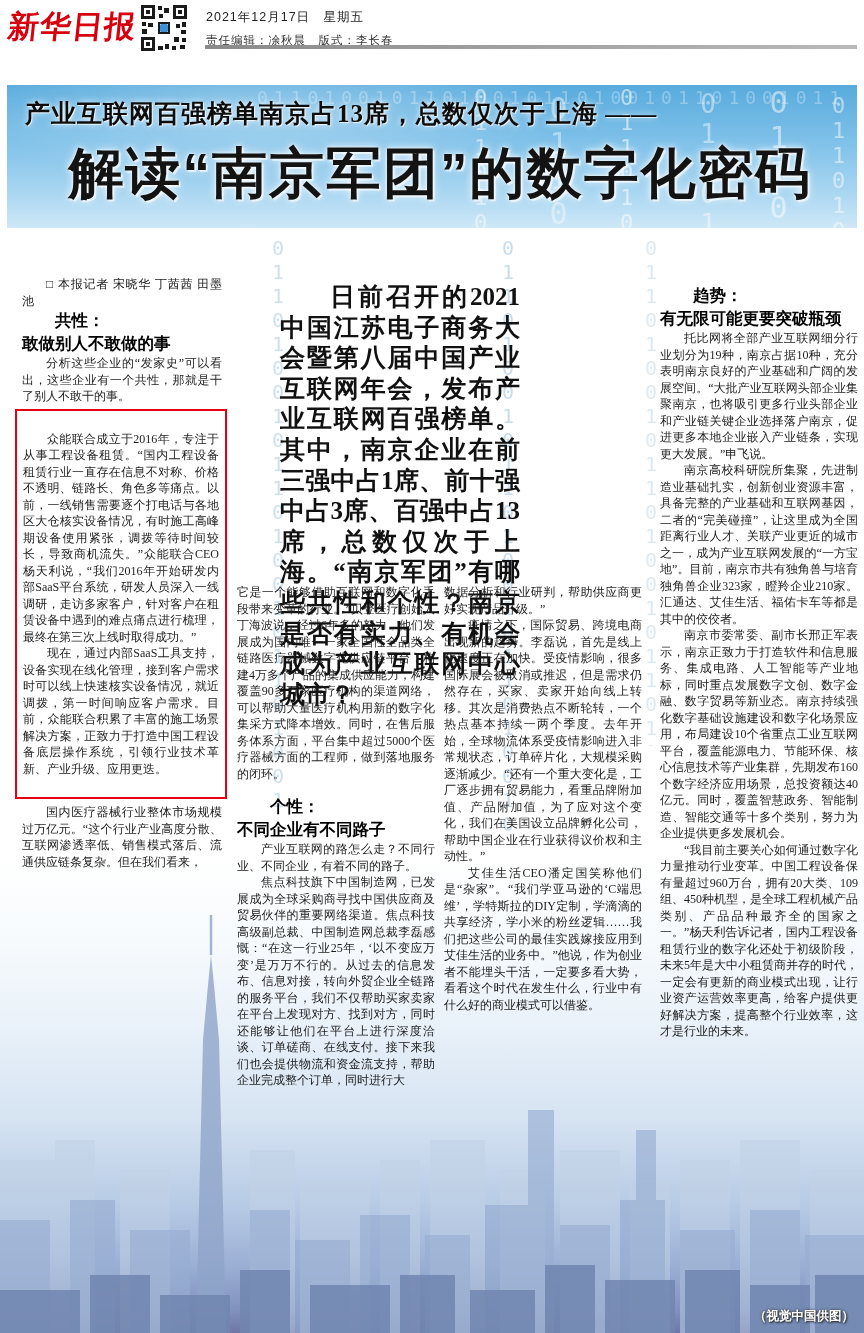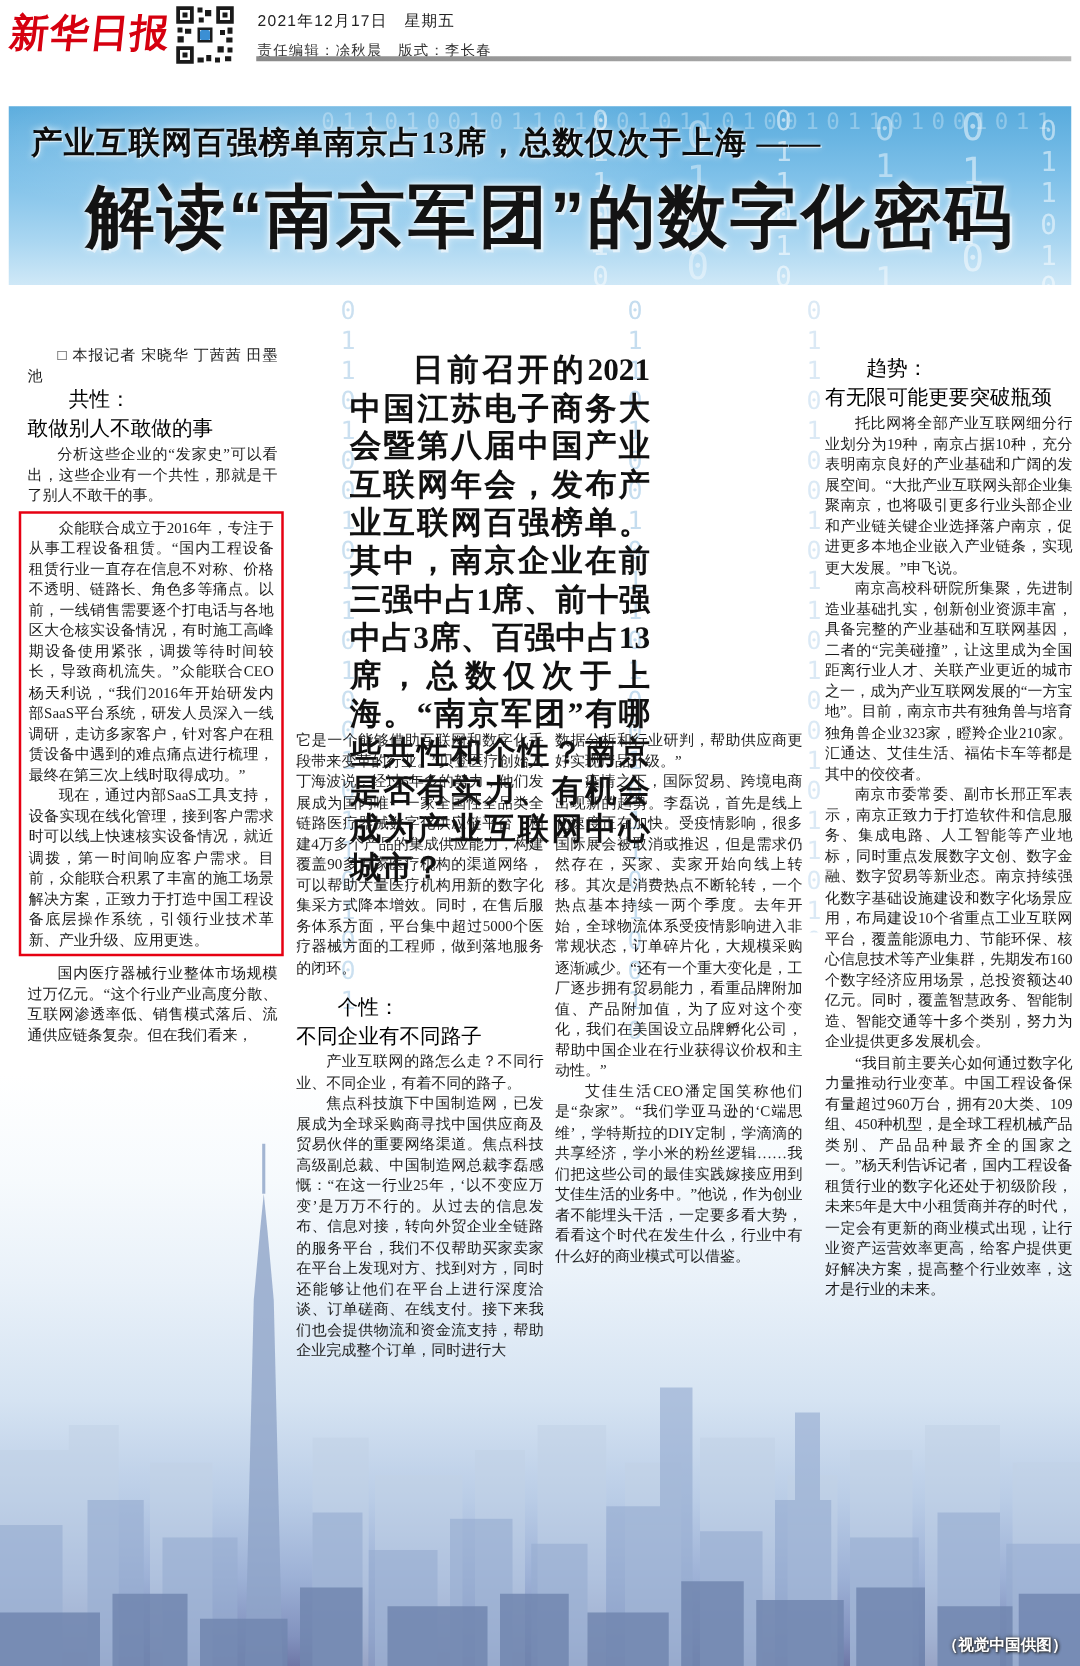--- a/index.html
+++ b/index.html
@@ -77,27 +77,27 @@
   .col p{margin:0;text-indent:2em;}
   .col p.cont{text-indent:0;}
   .col1{left:22px;top:276px;width:200px;}
   .col2{left:237px;top:584px;width:198px;}
   .col3{left:444px;top:584px;width:198px;}
   .col4{left:660px;top:284px;width:198px;}
   .byline{font-size:12px;color:#222;margin-bottom:24px;text-indent:0;
     font-family:"Liberation Sans","DejaVu Sans",sans-serif;}
   .sec-head{
     font-family:"Liberation Sans","DejaVu Sans",sans-serif;
-    font-weight:400;font-size:16.5px;line-height:23px;color:#000;
+    font-weight:700;font-size:16.5px;line-height:23px;color:#000;
     margin:0 0 9px 6px;text-indent:0;
   }
   .col2 .sec-head{margin-top:13px;}
   .hl-box{
     border:2.5px solid #e60012;
-    margin:4px -5px 5px -7px;padding:3px 6px;
+    margin:4px -5px 5px -7px;padding:20px 6px;
   }
   .lede{
     position:absolute;left:280px;top:282px;width:240px;z-index:2;
     font-size:25px;line-height:30.6px;font-weight:bold;color:#111;
     text-align:justify;text-indent:2em;
   }
 </style>
 </head>
 <body>
 

